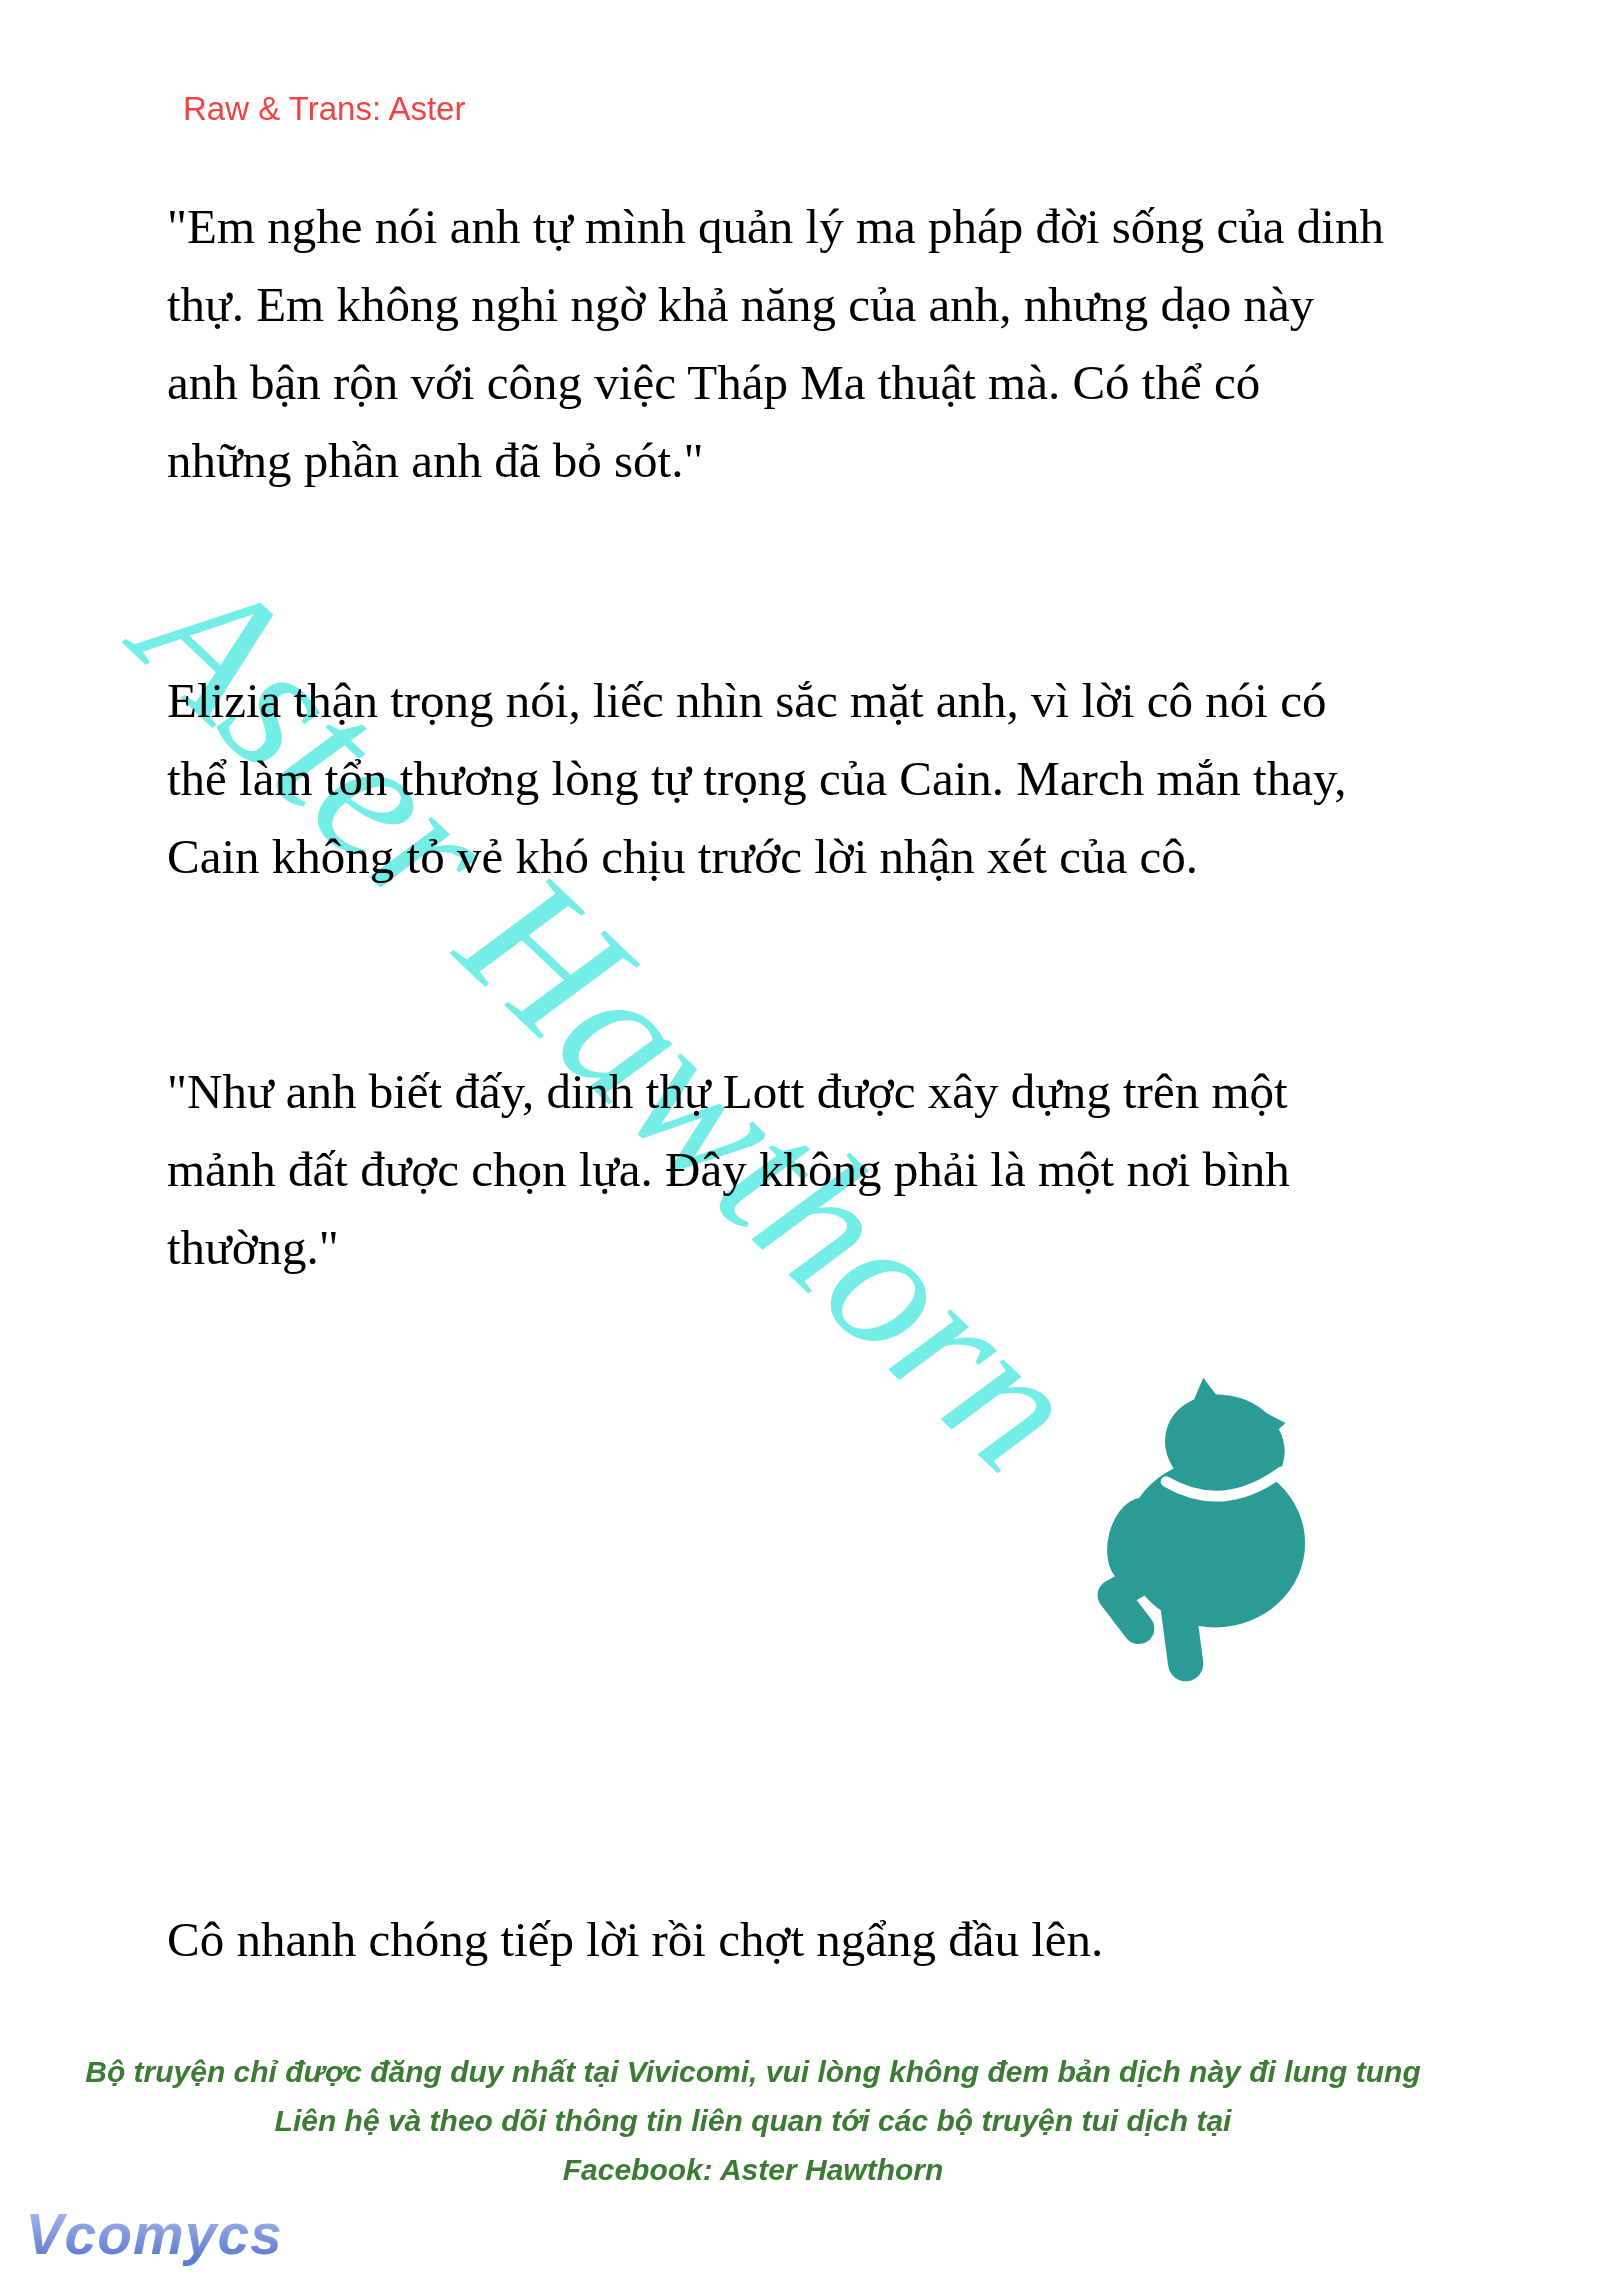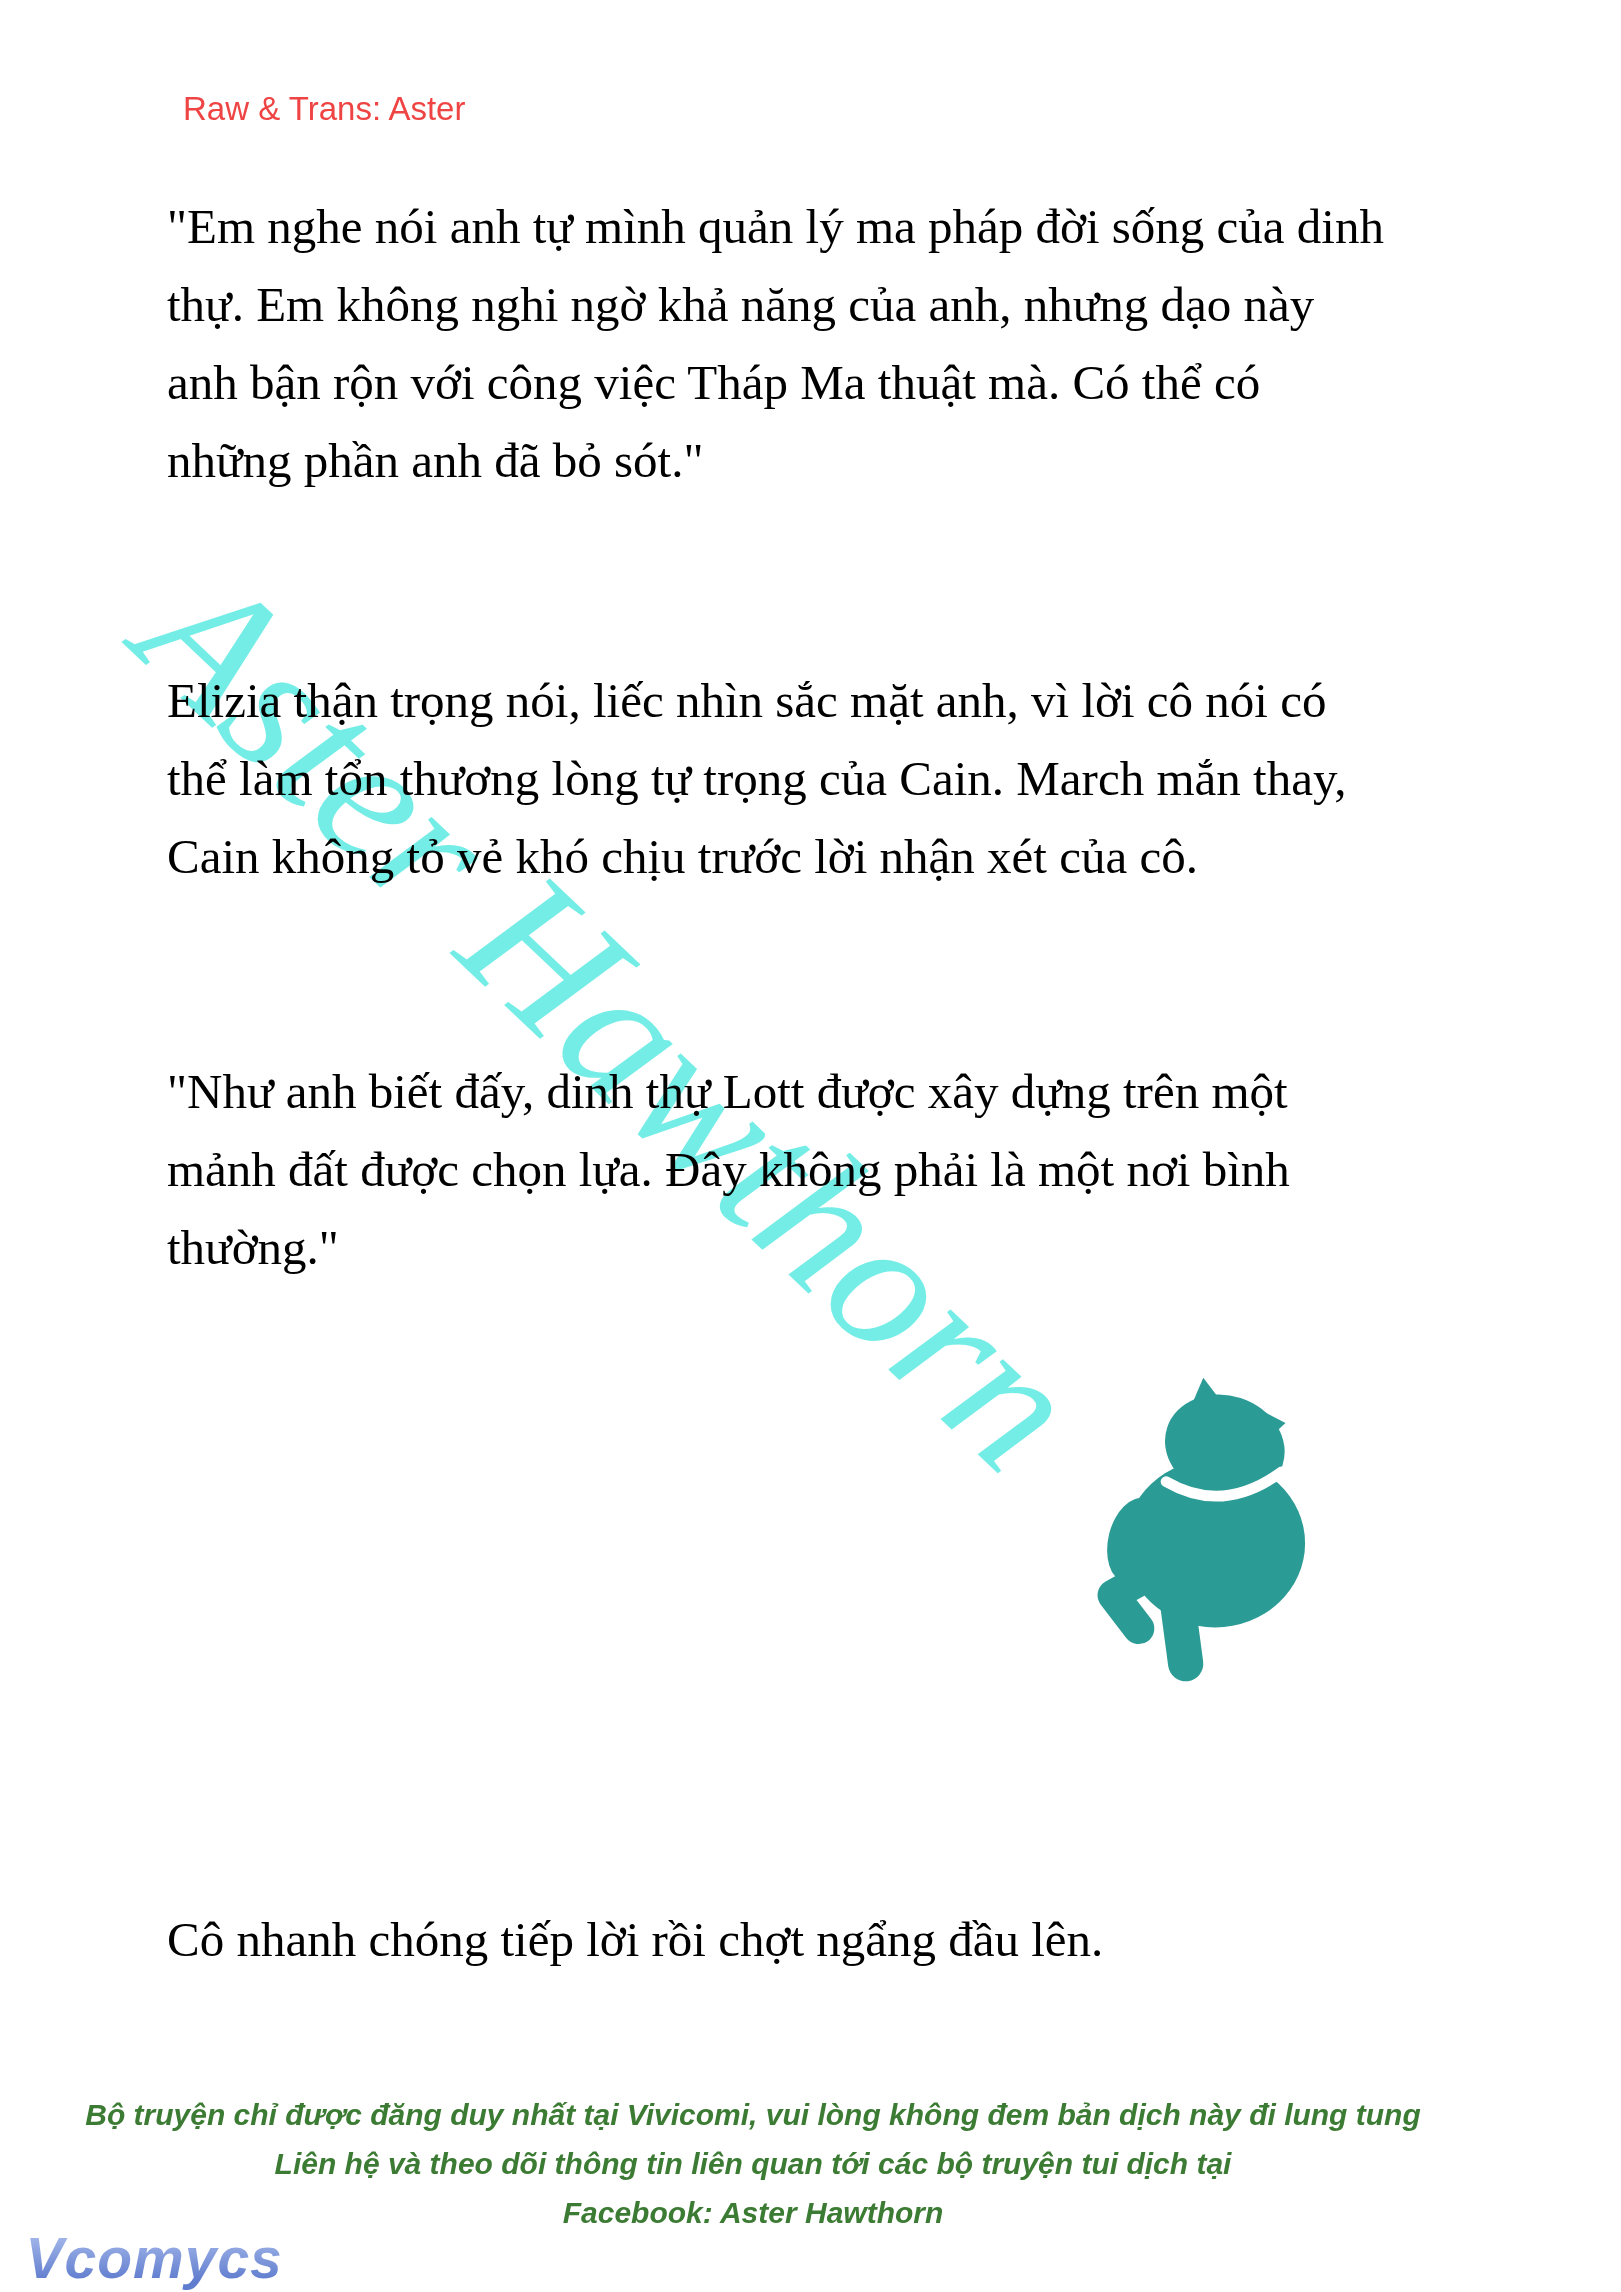--- a/index.html
+++ b/index.html
@@ -45,34 +45,32 @@
   .para, .credit { z-index:3; }
   .footer {
     position:absolute; left:0; top:2047px; width:1506px;
     text-align:center;
     font-family:"Liberation Sans", sans-serif;
     font-style:italic; font-weight:bold;
     font-size:30px; line-height:49px;
     color:var(--footer-green,#3c7b33);
     white-space:pre-line;
     z-index:3;
-    margin-top:43px;
   }
   .logo {
     position:absolute; left:25.5px; top:2201px;
     font-family:"Liberation Sans", sans-serif;
     font-style:italic; font-weight:bold;
     font-size:57px; letter-spacing:1px;
     background:linear-gradient(180deg, var(--logo-blue-light,#a9bcec) 10%, var(--logo-blue-dark,#5f7cce) 85%);
     -webkit-background-clip:text;
     background-clip:text;
     color:var(--logo-blue-dark,#5f7cce);
     -webkit-text-fill-color:transparent;
     z-index:3;
-    margin-top:24px;
   }
   .cat-fill { fill:var(--cat-teal,#2b9b95); }
   .cat-stroke { stroke:var(--cat-teal,#2b9b95); fill:none; }
 </style>
 </head>
 <body>
 
 <div class="page">
 
   <div class="watermark">Aster Hawthorn</div>

